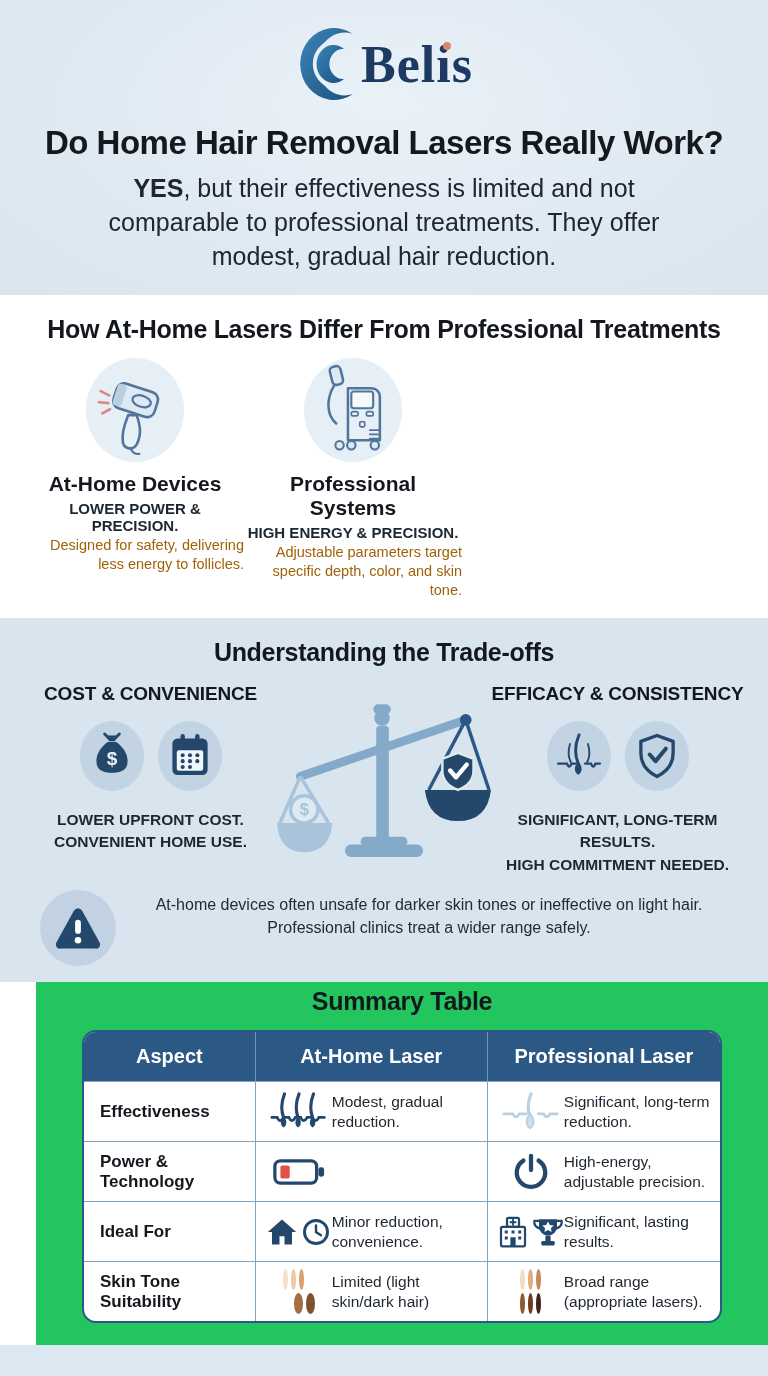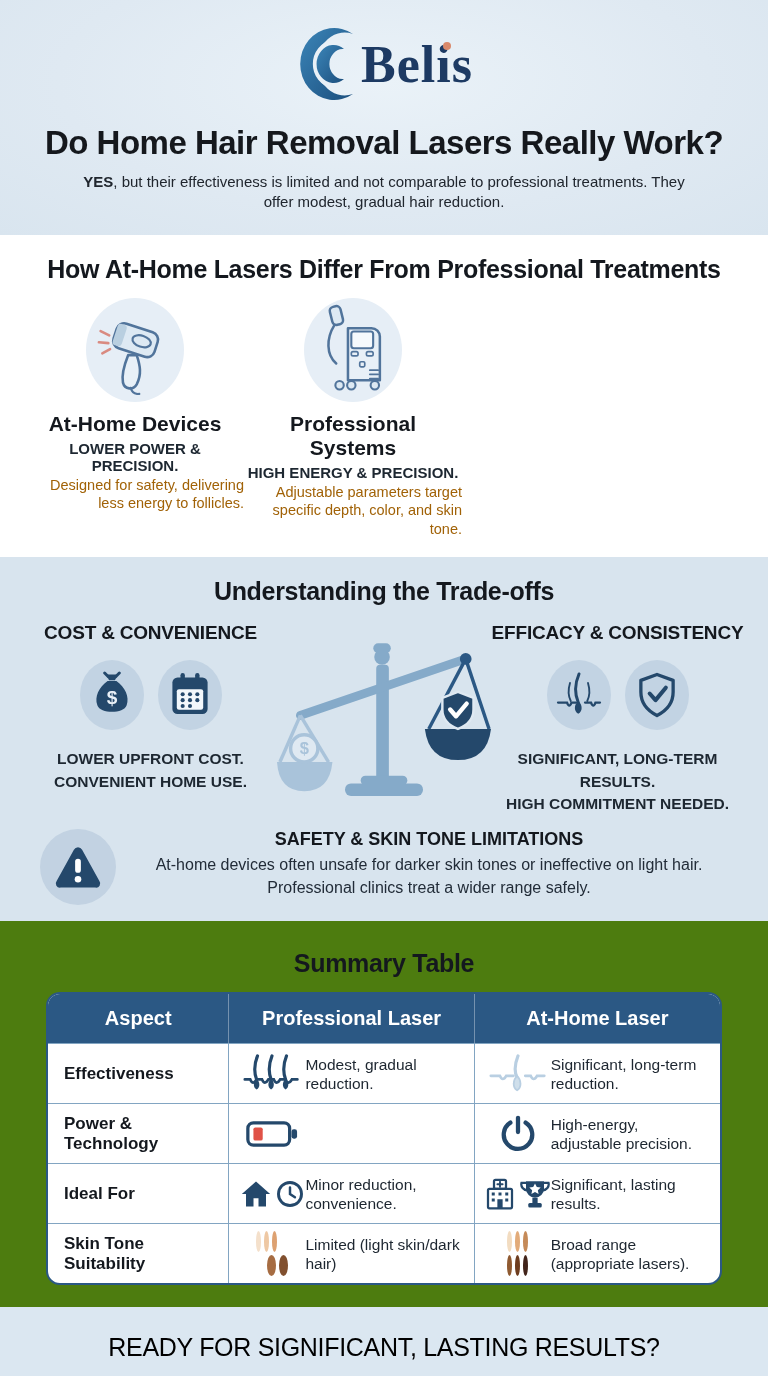--- a/index.html
+++ b/index.html
@@ -7,21 +7,21 @@
   body { font-family:"Liberation Sans", sans-serif; color:#1b242e; }
   .page { width:768px; height:1376px; margin:0 auto; background:#fff; overflow:hidden; display:flex; flex-direction:column; }
 
   
   .header { background:radial-gradient(ellipse at 50% 35%, #eaf2f8 0%, #dfe9f2 60%, #d9e5ef 100%); padding:18px 40px 22px; text-align:center; }
   .logo-row { display:flex; justify-content:center; align-items:center; height:92px; }
   .logo-mark { margin-right:-6px; }
   .logo-text { position:relative; font-family:"Liberation Serif","DejaVu Serif",serif; font-size:52px; font-weight:600; color:#1d3a63; letter-spacing:1px; }
   .logo-dot { position:absolute; top:7px; right:22px; width:8px; height:8px; border-radius:50%; background:#d9896b; }
   .main-title { font-size:33px; font-weight:bold; color:#15181d; letter-spacing:-0.5px; margin-top:14px; }
-  .subtitle { font-size:15px; color:#20262e; margin-top:10px; line-height:1.35; max-width:620px; margin-left:auto; margin-right:auto; }
+  .subtitle { font-size:25px; color:#20262e; margin-top:10px; line-height:1.35; max-width:620px; margin-left:auto; margin-right:auto; }
   .subtitle b { font-weight:bold; }
 
   
   .sec1 { background:#ffffff; padding:20px 26px 18px; }
   .sec-title { text-align:center; font-size:25px; font-weight:bold; color:#14181e; letter-spacing:-0.3px; }
   .cmp-grid { display:flex; margin-top:14px; align-items:flex-start; }
   .cmp-col { flex:1; text-align:center; }
   .cmp-col.side { flex:0 0 218px; }
   .icon-bubble { width:98px; height:104px; border-radius:50%; background:#e6eef6; display:flex; align-items:center; justify-content:center; margin:0 auto; }
   .cmp-name { font-size:21px; font-weight:bold; color:#14181e; margin-top:10px; }
@@ -42,21 +42,21 @@
   .to-icons { display:flex; justify-content:center; gap:14px; margin-top:16px; }
   .to-bubble { width:64px; height:70px; border-radius:50%; background:#c2d3e3; display:flex; align-items:center; justify-content:center; }
   .to-caps { font-size:15.5px; font-weight:bold; color:#1d2731; margin-top:18px; line-height:1.45; }
   .warn-row { display:flex; align-items:flex-start; margin-top:14px; padding:0 16px; }
   .warn-bubble { flex:0 0 76px; height:76px; border-radius:50%; background:#c2d2e2; display:flex; align-items:center; justify-content:center; margin-right:14px; }
   .warn-text { flex:1; text-align:center; }
   .warn-title { font-size:18px; font-weight:bold; color:#14181e; }
   .warn-body { font-size:16px; color:#222c38; line-height:1.4; margin-top:4px; }
 
   
-  .sec3 { background:#4d7c0f; padding:28px 46px 22px; }
+  .sec3 { background:#22c55e; padding:5px 46px 22px;margin-left:36px; }
   .tbl { margin-top:14px; border:2px solid #2b5884; border-radius:14px; overflow:hidden; background:#fff; }
   .tbl-row { display:grid; grid-template-columns:27% 36.5% 36.5%; }
   .tbl-head { background:#2b5884; }
   .tbl-head .cell { color:#fff; font-size:20px; font-weight:bold; text-align:center; padding:13px 6px; border-right:1.5px solid rgba(255,255,255,0.35); }
   .tbl-head .cell:last-child { border-right:none; }
   .tbl-body .cell { border-right:1.5px solid #82a5c2; border-top:1.5px solid #82a5c2; min-height:60px; display:flex; align-items:center; padding:7px 10px; }
   .tbl-body .cell:last-child { border-right:none; }
   .aspect-cell { font-size:17px; font-weight:bold; color:#14181e; padding-left:16px !important; }
   .cell-icon { flex:0 0 66px; display:flex; align-items:center; justify-content:center; gap:5px; }
   .cell-text { font-size:15.5px; color:#1d2630; line-height:1.25; }
@@ -245,36 +245,35 @@
 
     <div class="warn-row">
       <div class="warn-bubble">
         <svg width="50" height="46" viewBox="0 0 60 56">
           <path d="M30,4 a6,6 0 0 1 5,3 l21,38 a5,5 0 0 1 -5,8 H9 a5,5 0 0 1 -5,-8 L25,7 a6,6 0 0 1 5,-3 Z" fill="#24486b"></path>
           <rect x="26.5" y="18" width="7" height="17" rx="3.5" fill="#ffffff"></rect>
           <circle cx="30" cy="43" r="4" fill="#ffffff"></circle>
         </svg>
       </div>
       <div class="warn-text">
-        <div class="warn-title">SAFETY &amp; SKIN TONE LIMITATIONS</div>
         <div class="warn-body">
           <div>At-home devices often unsafe for darker skin tones or ineffective on light hair.</div>
           <div>Professional clinics treat a wider range safely.</div>
         </div>
       </div>
     </div>
   </div>
 
   <div class="sec3">
     <div class="sec-title">Summary Table</div>
     <div class="tbl">
       <div class="tbl-row tbl-head">
         <div class="cell">Aspect</div>
+        <div class="cell">At-Home Laser</div>
         <div class="cell">Professional Laser</div>
-        <div class="cell">At-Home Laser</div>
       </div>
 
       <div class="tbl-row tbl-body">
         <div class="cell aspect-cell">Effectiveness</div>
         <div class="cell">
           <span class="cell-icon">
             <svg width="58" height="40" viewBox="0 0 64 44">
               <g stroke="#24486b" fill="none" stroke-linecap="round">
                 <path d="M16,2 C12,12 12,20 15,28" stroke-width="3.5"></path>
                 <path d="M32,2 C28,12 28,20 31,28" stroke-width="3.5"></path>

